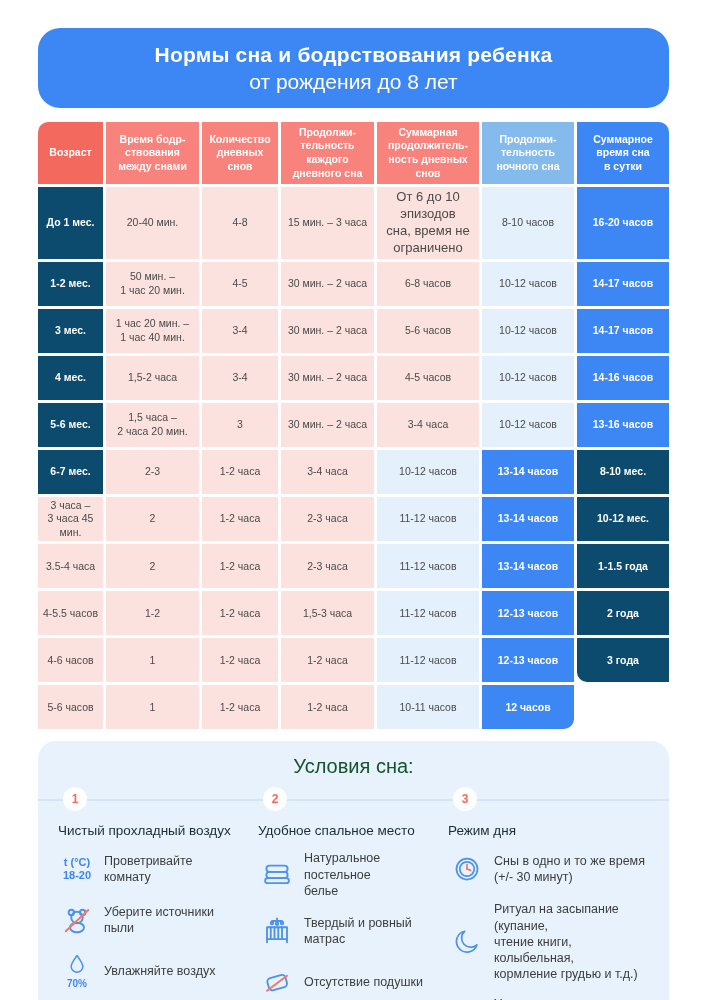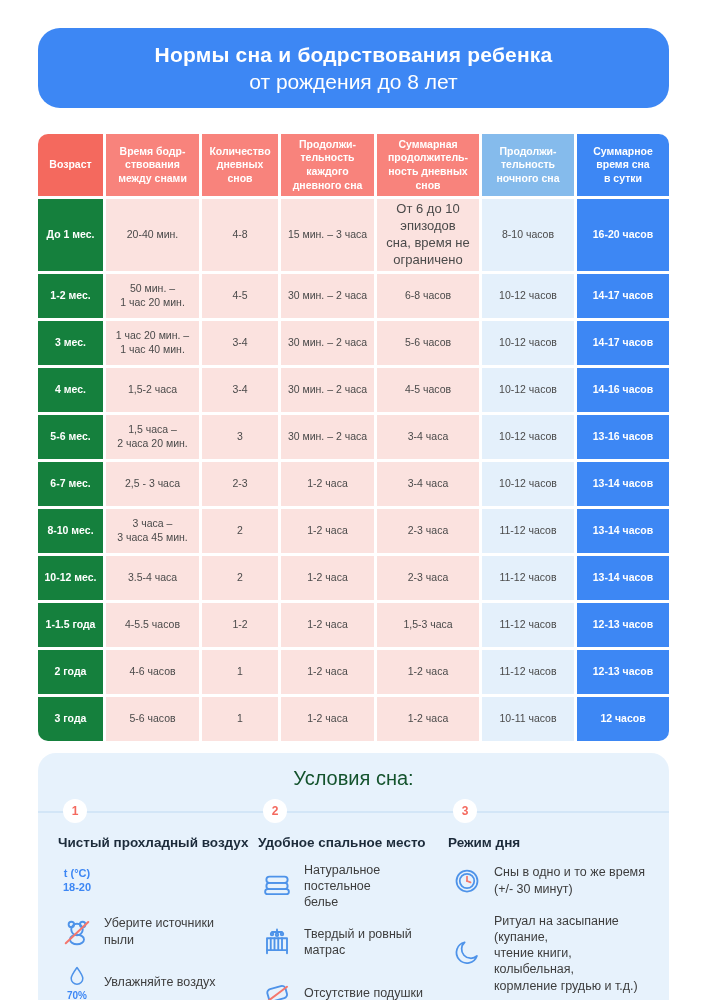--- a/index.html
+++ b/index.html
@@ -7,21 +7,21 @@
   body {
     background: #ffffff;
     font-family: "Liberation Sans", sans-serif;
     color: #3d3d3d;
     overflow: hidden;
   }
   .page { width: 707px; height: 1000px; position: relative; }
 
   
   .header-banner {
-    margin: 28px 38px 26px 38px;
+    margin: 28px 38px 14px 38px;
     height: 80px;
     background: #3d87f4;
     border-radius: 22px;
     display: flex; flex-direction: column;
     justify-content: center; align-items: center;
     color: #ffffff;
   }
   .header-title { font-size: 21px; font-weight: bold; letter-spacing: .2px; }
   .header-subtitle { font-size: 21px; font-weight: normal; margin-top: 3px; }
 
@@ -39,21 +39,21 @@
     line-height: 1.3;
     white-space: pre-line;
     padding: 2px 3px;
     min-height: 44px;
   }
   .cell.head { min-height: 62px; font-weight: bold; font-size: 10.5px; }
   .h-red    { background: #f4695e; color: #fff; }
   .h-salmon { background: #f8837c; color: #fff; }
   .h-lblue  { background: #85bbec; color: #fff; }
   .h-blue   { background: #3d87f4; color: #fff; }
-  .c-red    { background: #15803d; color: #fff; font-weight: bold; }
+  .c-red    { background: #0c4a6e; color: #fff; font-weight: bold; }
   .c-pink   { background: #fbe2df; color: #4a4a4a; }
   .c-ice    { background: #e4f0fb; color: #4a4a4a; }
   .c-blue   { background: #3d87f4; color: #fff; font-weight: bold; }
   .cell.small { font-size: 13px; }
   .rad-tl { border-top-left-radius: 10px; }
   .rad-tr { border-top-right-radius: 10px; }
   .rad-bl { border-bottom-left-radius: 10px; }
   .rad-br { border-bottom-right-radius: 10px; }
 
   
@@ -87,21 +87,21 @@
   .steps-grid { position: relative; }
   .step-circle {
     width: 24px; height: 24px; border-radius: 50%;
     background: #ffffff; color: #f4695e;
     font-size: 12px; font-weight: bold;
     display: flex; align-items: center; justify-content: center;
     margin-left: 5px;
   }
   .cond-grid { margin-top: 10px; }
   .cond-heading {
-    font-size: 13.5px; font-weight: bold; color: #1c2b3a;
+    font-size: 13.5px; font-weight: normal; color: #1c2b3a;
     margin-bottom: 12px;
   }
   .cond-item {
     display: flex; align-items: center;
     margin-bottom: 13px;
     min-height: 38px;
   }
   .cond-icon {
     width: 38px; flex-shrink: 0;
     display: flex; flex-direction: column;
@@ -185,21 +185,20 @@
       <div class="cell c-blue">14-16 часов</div>
       <div class="cell c-red">5-6 мес.</div>
       <div class="cell c-pink">1,5 часа –
 2 часа 20 мин.</div>
       <div class="cell c-pink">3</div>
       <div class="cell c-pink">30 мин. – 2 часа</div>
       <div class="cell c-pink">3-4 часа</div>
       <div class="cell c-ice">10-12 часов</div>
       <div class="cell c-blue">13-16 часов</div>
       <div class="cell c-red">6-7 мес.</div>
-      <div class="cell c-pink">2,5 - 3 часа</div>
       <div class="cell c-pink">2-3</div>
       <div class="cell c-pink">1-2 часа</div>
       <div class="cell c-pink">3-4 часа</div>
       <div class="cell c-ice">10-12 часов</div>
       <div class="cell c-blue">13-14 часов</div>
       <div class="cell c-red">8-10 мес.</div>
       <div class="cell c-pink">3 часа –
 3 часа 45 мин.</div>
       <div class="cell c-pink">2</div>
       <div class="cell c-pink">1-2 часа</div>
@@ -257,20 +256,22 @@
     <div class="cond-grid">
 
       <div>
         <div class="cond-heading">Чистый прохладный воздух</div>
 
         <div class="cond-item">
           <div class="cond-icon">
             <div class="icon-label">t (°C)</div>
             <div class="icon-label">18-20</div>
           </div>
+          <div class="cond-text">Проветривайте
+комнату</div>
         </div>
 
         <div class="cond-item">
           <div class="cond-icon">
             <svg class="cicon" width="30" height="30" viewBox="0 0 24 24">
               <circle cx="7.5" cy="6" r="2.2"></circle>
                 <circle cx="16.5" cy="6" r="2.2"></circle>
               <circle cx="12" cy="10" r="4.6"></circle>
               <ellipse cx="12" cy="18" rx="5.6" ry="3.8"></ellipse>
               <line class="cross" x1="3" y1="21" x2="21" y2="4"></line>

